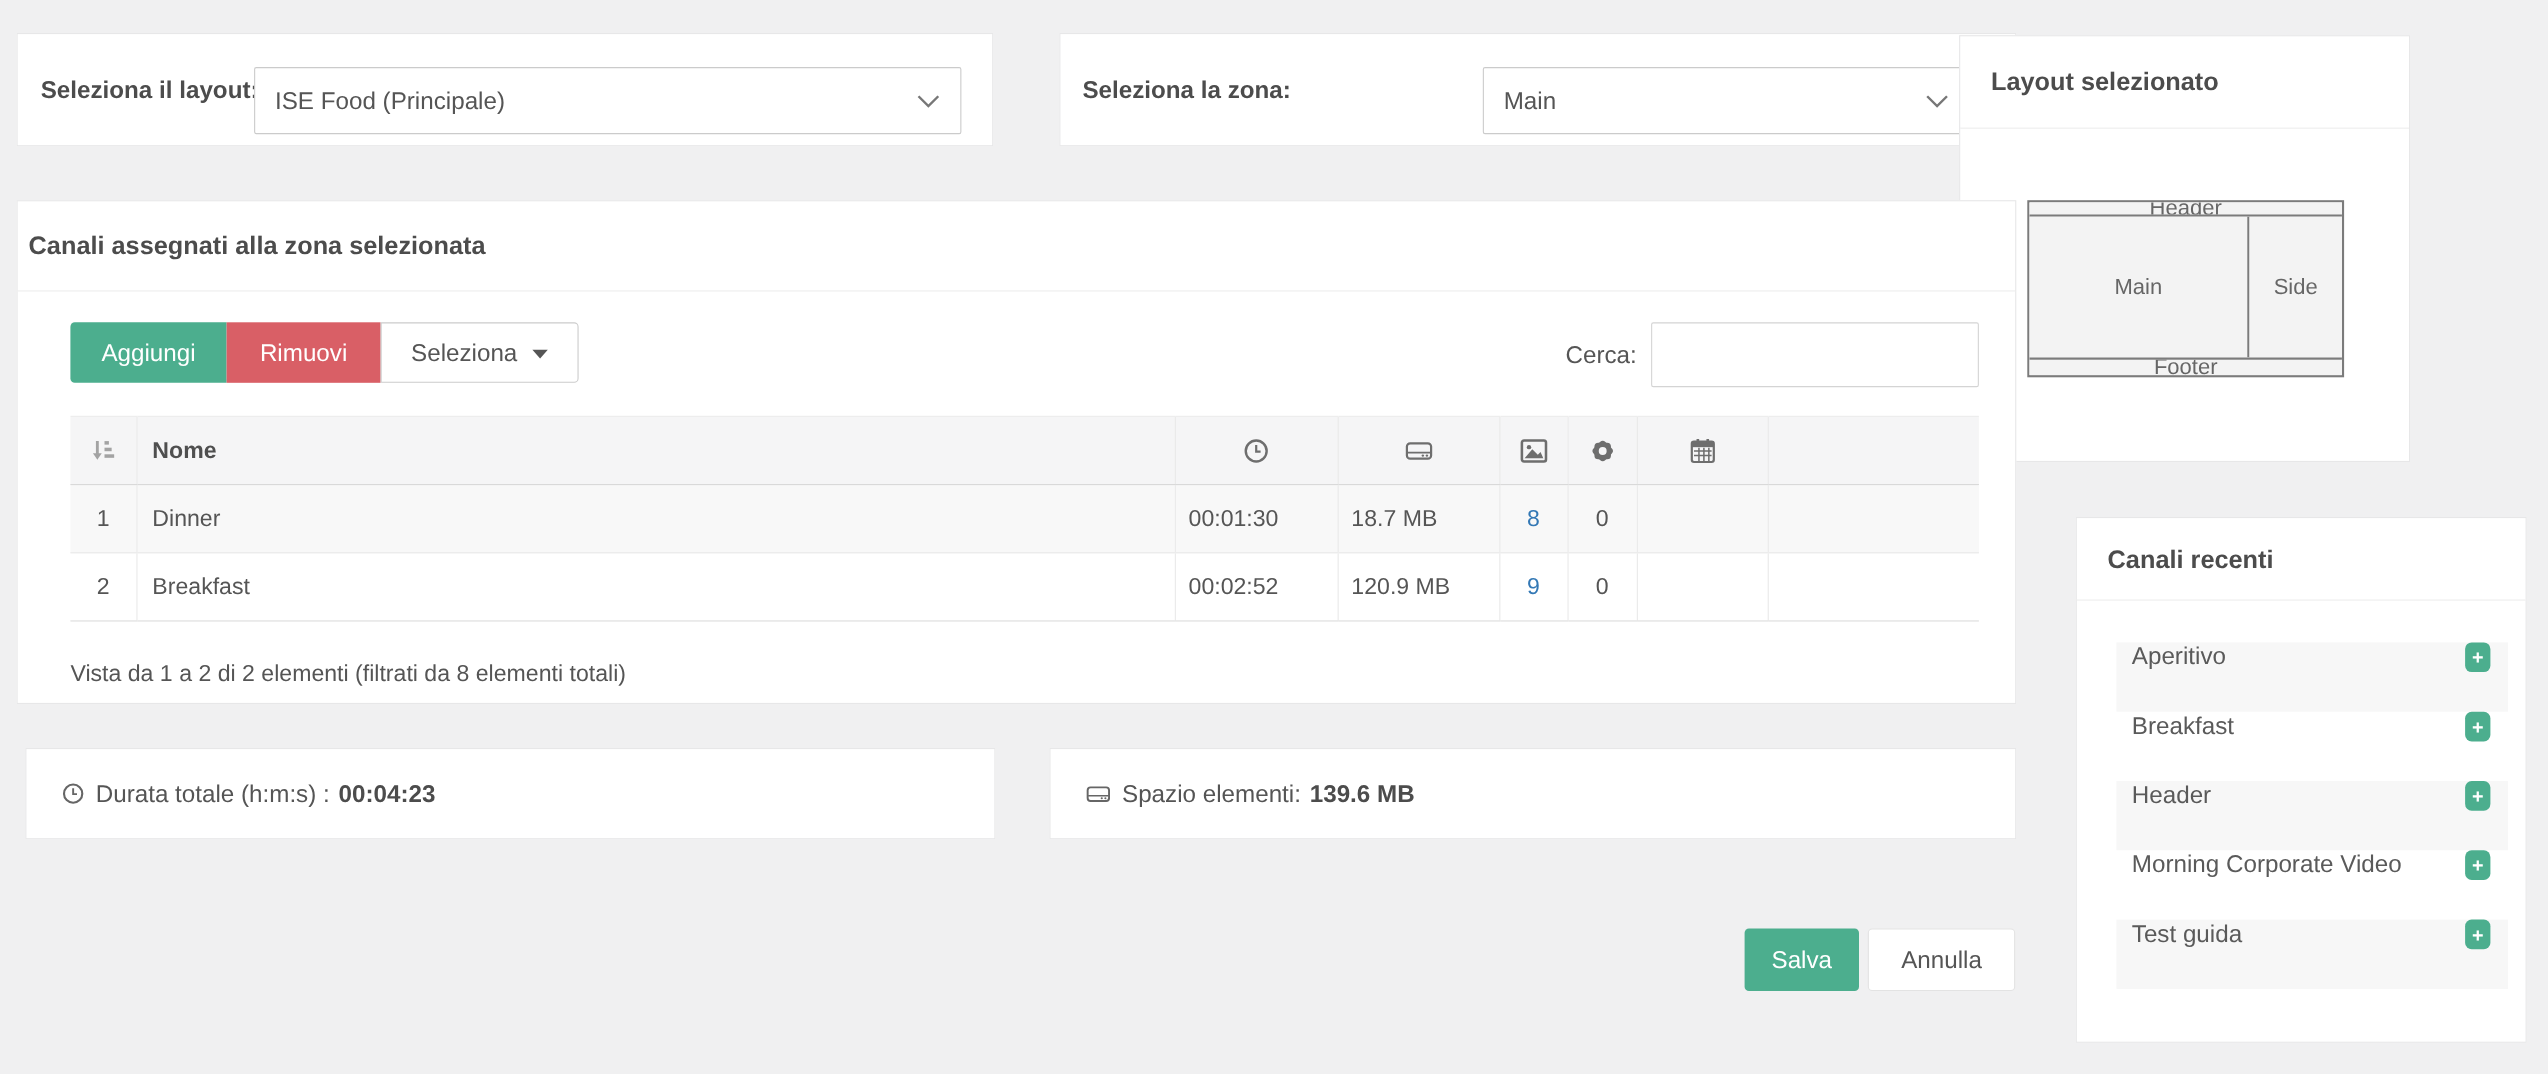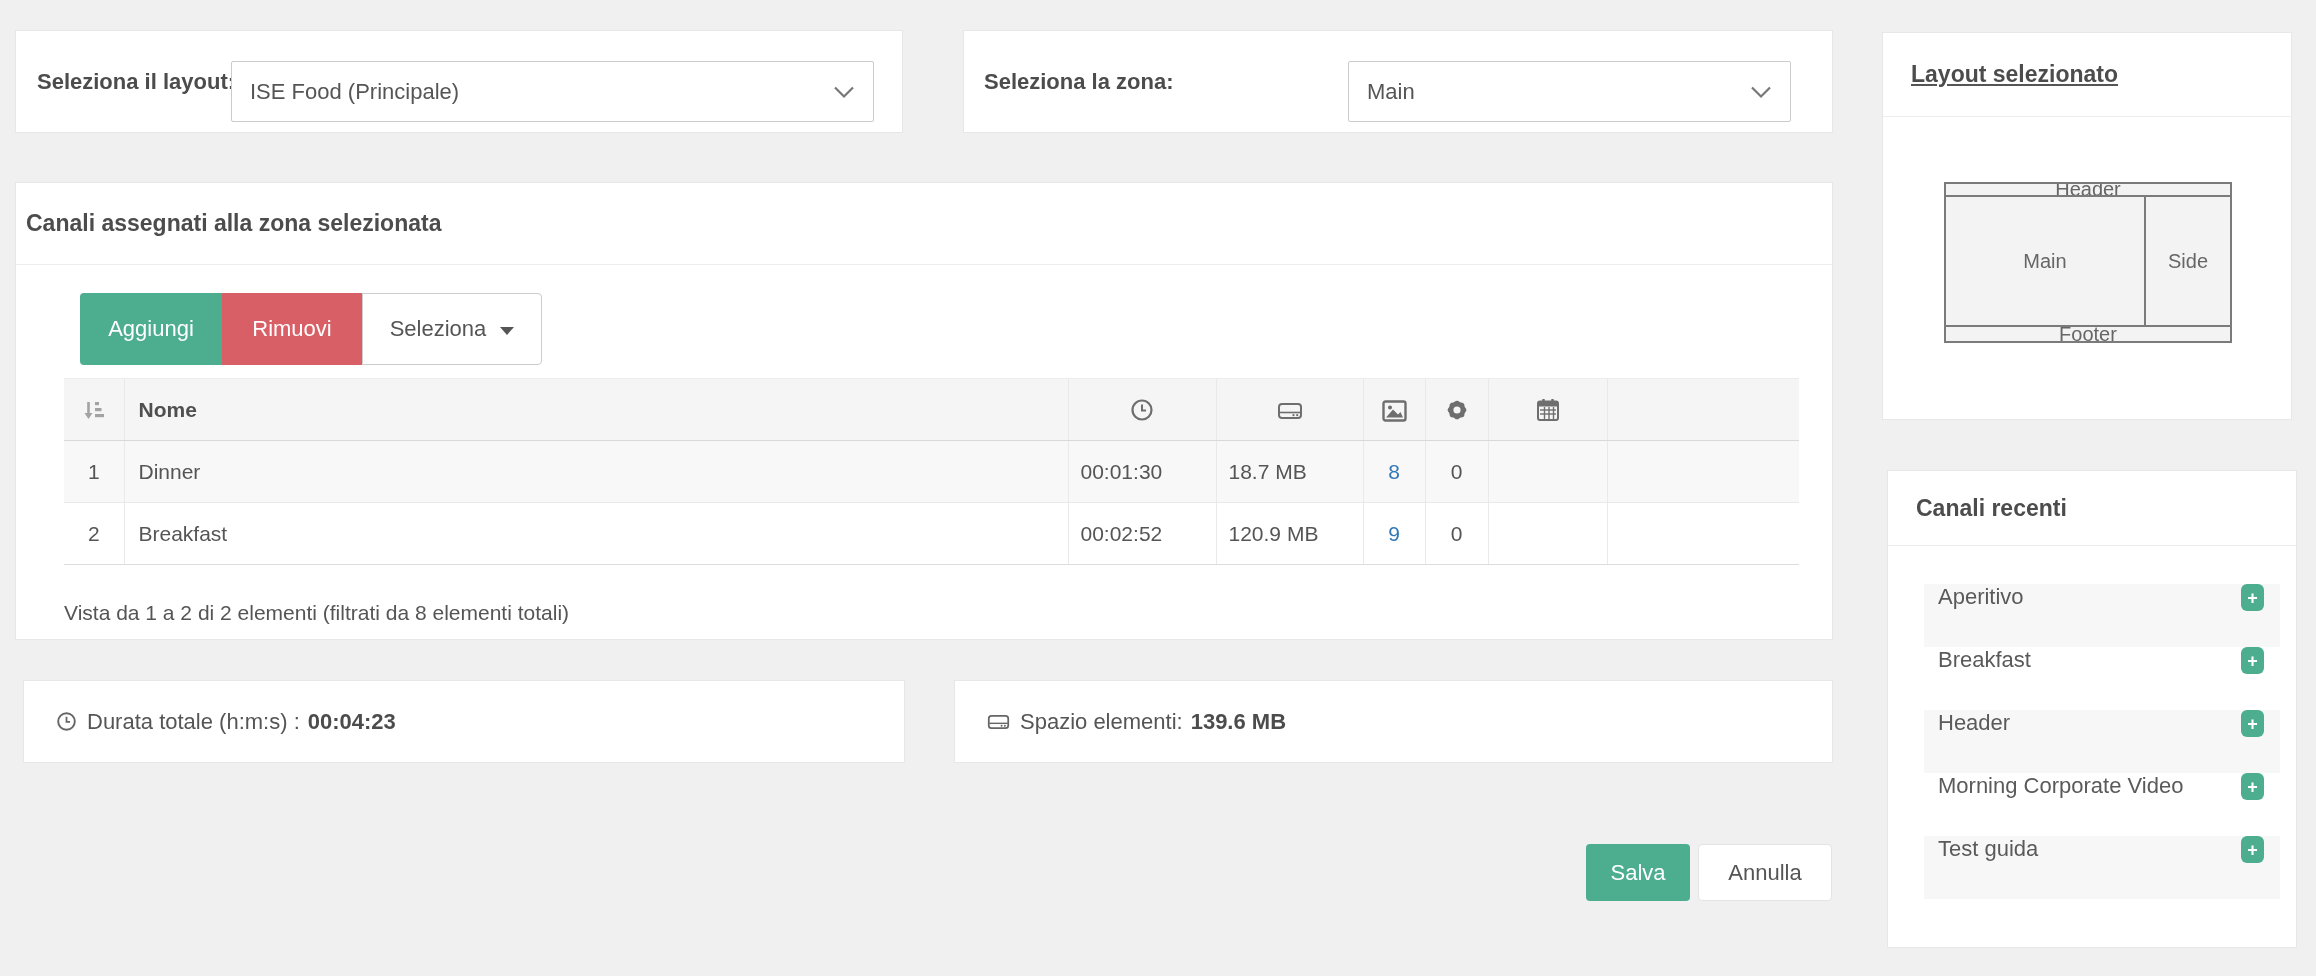--- a/index.html
+++ b/index.html
@@ -25,36 +25,36 @@
 
   #card-zone-select{left:963px;top:30px;width:870px;}
   #card-zone-select .form-label{left:20px;}
   #card-zone-select .selectbox{left:384px;top:30px;width:443px;height:61px;}
 
   
   .card-head{padding:0 28px;display:flex;align-items:center;border-bottom:1px solid #ededed;}
   .card-title{font-size:23px;font-weight:700;color:#4c4c4c;}
 
   
-  #card-preview{left:1882px;top:32px;width:410px;height:388px;text-decoration:underline;}
+  #card-preview{left:1781px;top:32px;width:410px;height:388px;}
   #card-preview .card-head{height:84px;}
   .preview-frame{position:absolute;left:61px;top:149px;width:288px;height:161px;border:2px solid #7b7b7b;display:flex;flex-direction:column;background:#fff;}
   .zone{background:#f3f3f3;color:#666;font-size:20px;display:flex;align-items:center;justify-content:center;overflow:hidden;}
   .zone-strip{flex:0 0 auto;}
   .zone-header{height:13px;border-bottom:2px solid #7b7b7b;}
   .zone-footer{height:16px;border-top:2px solid #7b7b7b;}
   .preview-mid{flex:1 1 auto;display:flex;}
   .zone-main{flex:1 1 auto;border-right:2px solid #7b7b7b;}
   .zone-side{flex:0 0 84px;}
 
   
   #card-main{left:15px;top:182px;width:1818px;height:458px;}
   #card-main .card-head{height:82px;padding-left:10px;}
 
-  .btn-group{position:absolute;left:48px;top:110px;display:inline-flex;height:72px;border-radius:3px;margin-left:16px;}
+  .btn-group{position:absolute;left:48px;top:110px;display:inline-flex;height:55px;border-radius:3px;}
   .btn{display:inline-flex;align-items:center;justify-content:center;font-size:22px;cursor:pointer;border:none;background:none;font-family:inherit;}
   .btn-add{width:142px;background:var(--green);color:#fff;border-radius:4px 0 0 4px;}
   .btn-remove{width:140px;background:var(--red);color:#fff;}
   .btn-select{width:180px;background:#fff;border:1px solid #ccc;color:#555;border-radius:0 4px 4px 0;}
   .caret{display:inline-block;width:0;height:0;border-left:7px solid transparent;border-right:7px solid transparent;border-top:8px solid #555;margin-left:14px;margin-top:3px;}
 
   .search-wrap{position:absolute;top:110px;right:33px;display:flex;align-items:center;}
   .search-wrap label{font-size:22px;color:#555;margin-right:13px;}
   .search-input{width:298px;height:59px;border:1px solid #d4d4d4;border-radius:2px;font-size:21px;padding:0 12px;color:#555;font-family:inherit;background:#fff;}
 
@@ -152,20 +152,24 @@
 
     <div class="btn-group">
       <button class="btn btn-add">Aggiungi</button>
       <button class="btn btn-remove">Rimuovi</button>
       <button class="btn btn-select">
         <span>Seleziona</span>
         <span class="caret"></span>
       </button>
     </div>
 
+    <div class="search-wrap">
+      <label>Cerca:</label>
+      <input class="search-input" type="text" value="" style="">
+    </div>
 
     <table class="channels">
       <colgroup>
         <col class="c-idx">
           <col class="c-name">
           <col class="c-dur">
           <col class="c-size">
         <col class="c-img">
           <col class="c-gear">
           <col class="c-cal">

